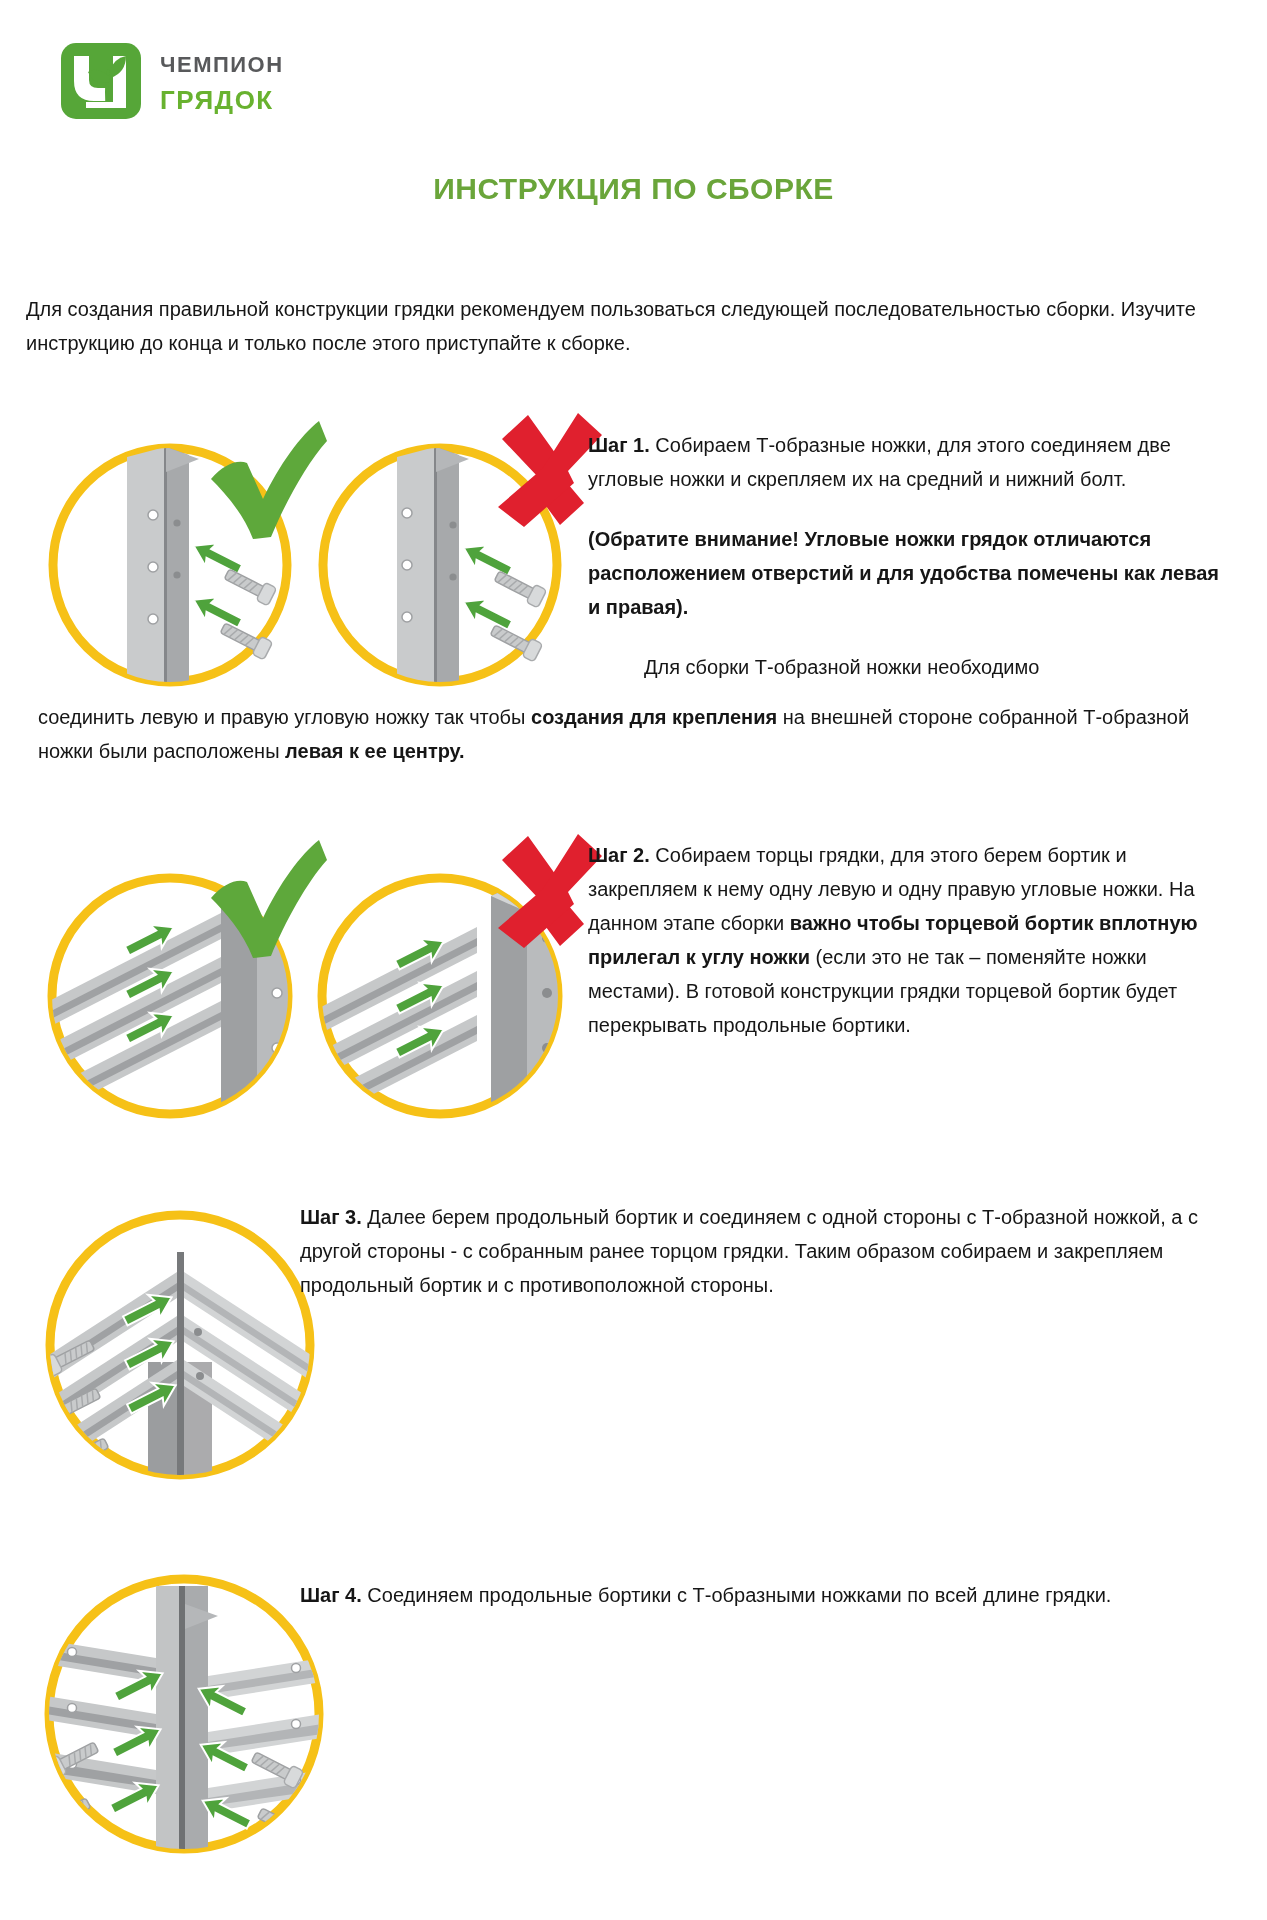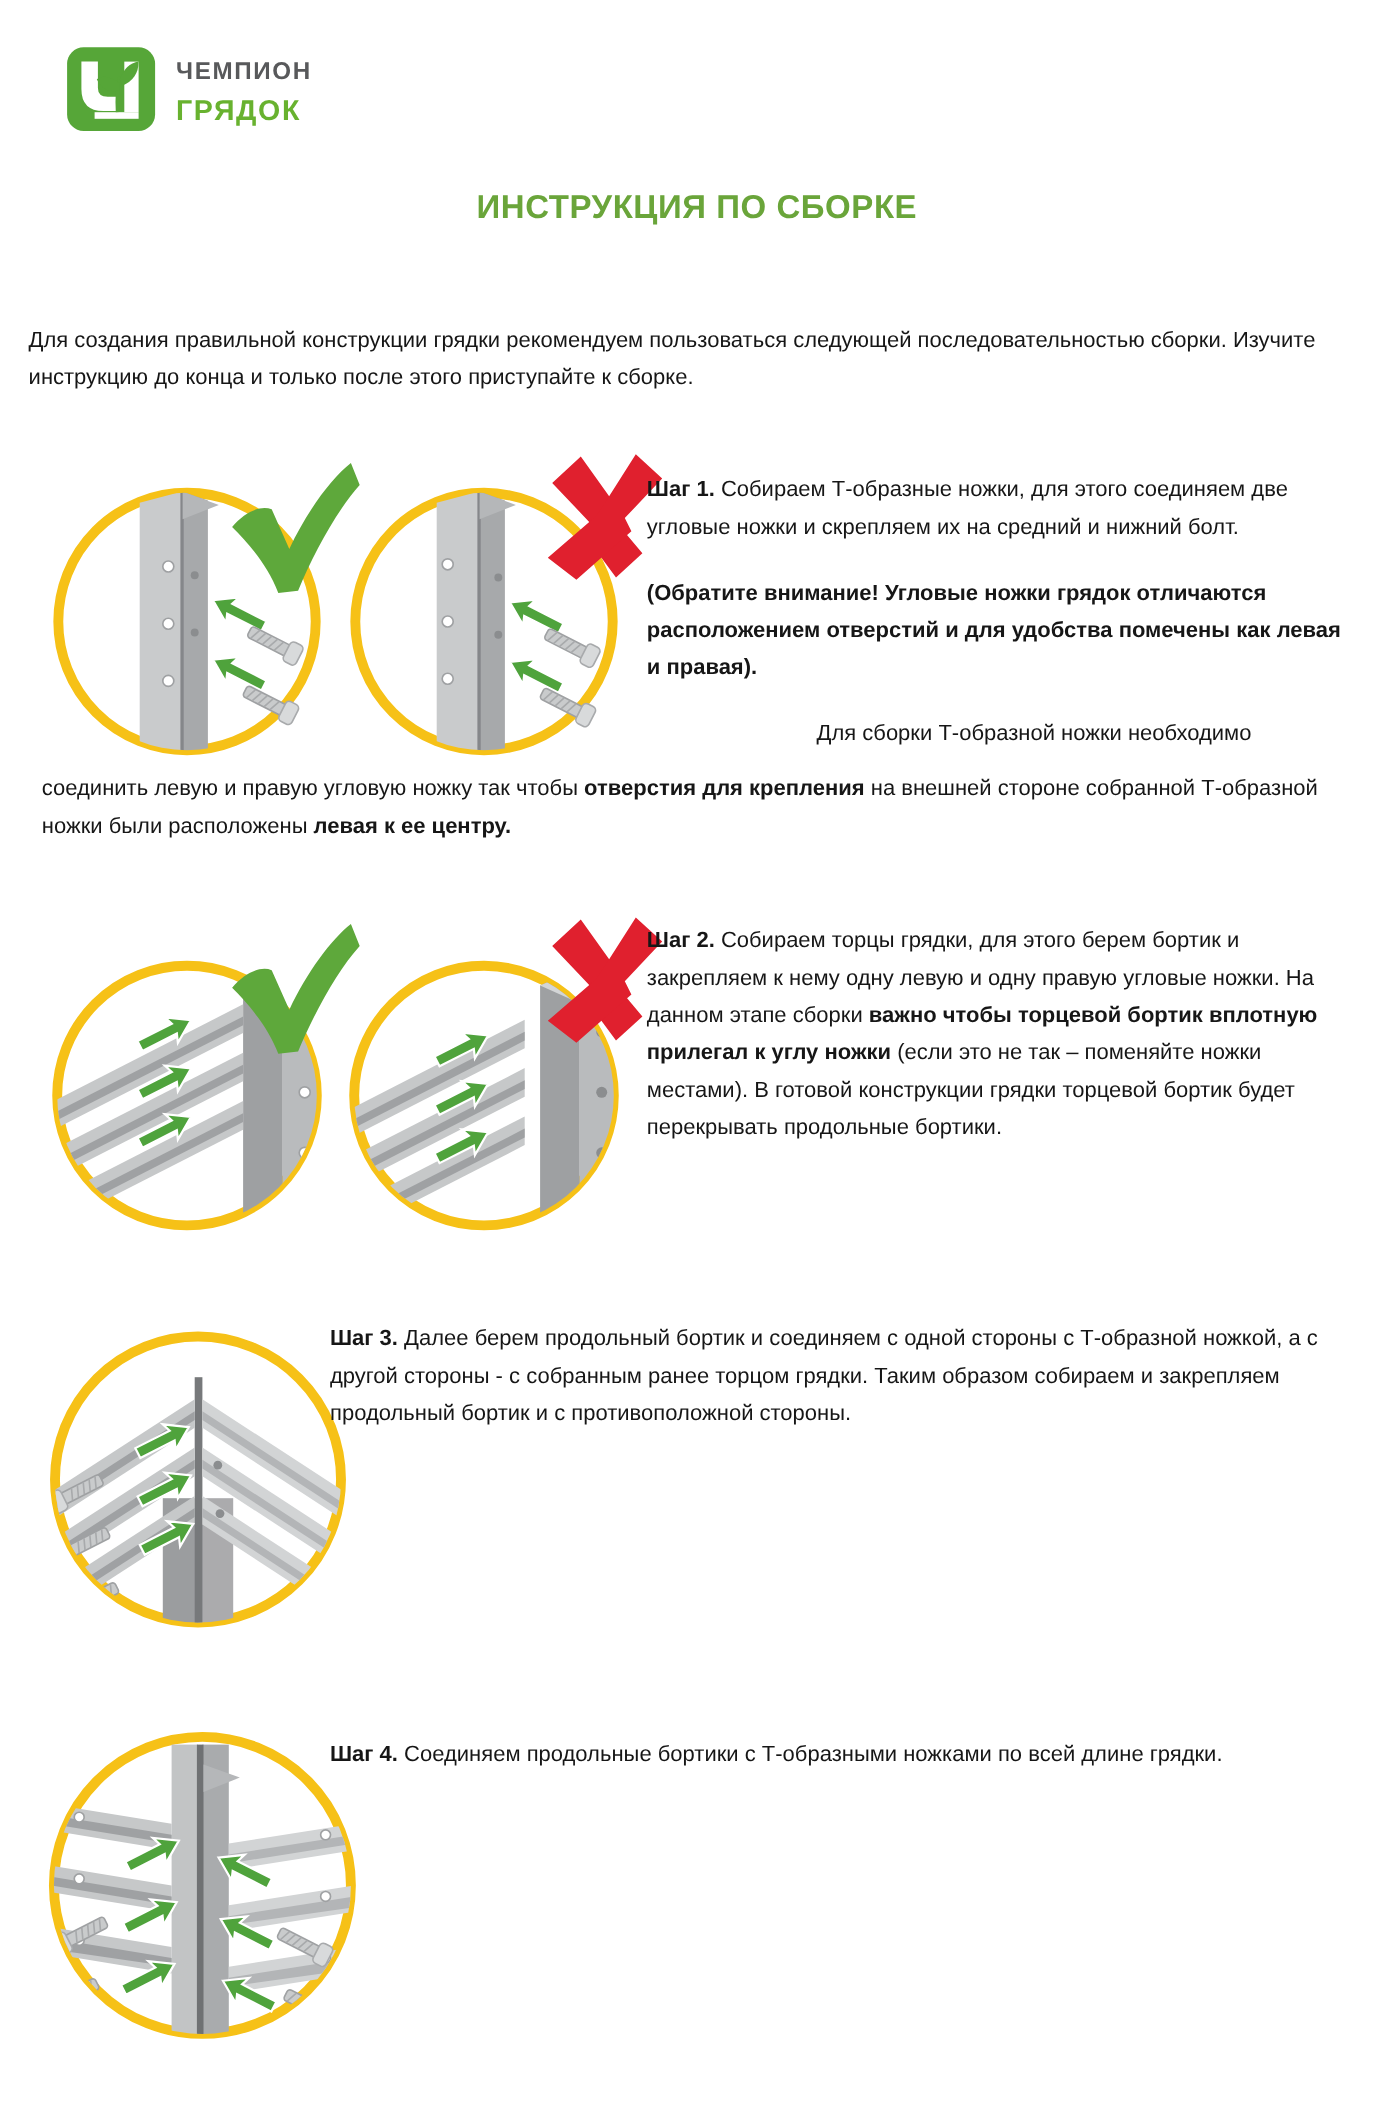--- a/index.html
+++ b/index.html
@@ -9,21 +9,21 @@
   }
   .abs{position:absolute;}
   .brand1{font-size:22px;font-weight:800;letter-spacing:1.5px;color:#58595b;line-height:34px;}
   .brand2{font-size:26px;font-weight:800;letter-spacing:1.5px;color:#68b22f;line-height:36px;}
   h1.title{
     margin:0;width:1267px;text-align:center;font-size:30px;font-weight:700;color:#6aa53a;letter-spacing:.5px;
   }
   p{margin:0;font-size:20px;line-height:34px;}
   .b{font-weight:700;}
   .steplabel{font-weight:700;}
-  .indent{text-indent:56px;text-align:center;}
+  .indent{text-indent:56px;}
   .coltext{width:648px;}
   .fullw{width:1196px;}
   svg{display:block;}
 </style>
 </head>
 <body>
 
 <div class="page">
 
   <svg width="0" height="0" style="position:absolute" aria-hidden="true">
@@ -105,21 +105,21 @@
     <use href="#bolt" transform="translate(466,234) rotate(27)"></use>
     <use href="#checkmark" transform="translate(178,18)"></use>
     <use href="#redcross" transform="translate(455,10)"></use>
   </svg>
 
   <div class="abs coltext" style="left:588px;top:428px;">
     <p><span class="steplabel">Шаг 1.</span><span>  Собираем Т-образные ножки, для этого соединяем две угловые ножки и скрепляем их на средний и нижний болт.</span></p>
     <p class="b" style="margin-top:26px;">(Обратите внимание! Угловые ножки грядок отличаются расположением отверстий и для удобства помечены как левая и правая).</p>
     <p class="indent" style="margin-top:26px;">Для сборки Т-образной ножки необходимо</p>
   </div>
-  <p class="abs fullw" style="left:38px;top:700px;"><span>соединить левую и правую угловую ножку так чтобы </span><span class="b">отверстия для крепления</span><span> на внешней стороне собранной Т-образной ножки были расположены </span><span class="b">левая к ее центру.</span></p>
+  <p class="abs fullw" style="left:38px;top:700px;"><span>соединить левую и правую угловую ножку так чтобы </span><span class="b">создания для крепления</span><span> на внешней стороне собранной Т-образной ножки были расположены </span><span class="b">левая к ее центру.</span></p>
 
   <svg class="abs" style="left:25px;top:818px;" width="600" height="345">
     <clipPath id="s2c1">
         <circle cx="145" cy="178" r="118"></circle>
       </clipPath>
     <clipPath id="s2c2">
         <circle cx="415" cy="178" r="118"></circle>
       </clipPath>
     <circle cx="145" cy="178" r="118" fill="#ffffff" stroke="#f6c117" stroke-width="9"></circle>
     <circle cx="415" cy="178" r="118" fill="#ffffff" stroke="#f6c117" stroke-width="9"></circle>

